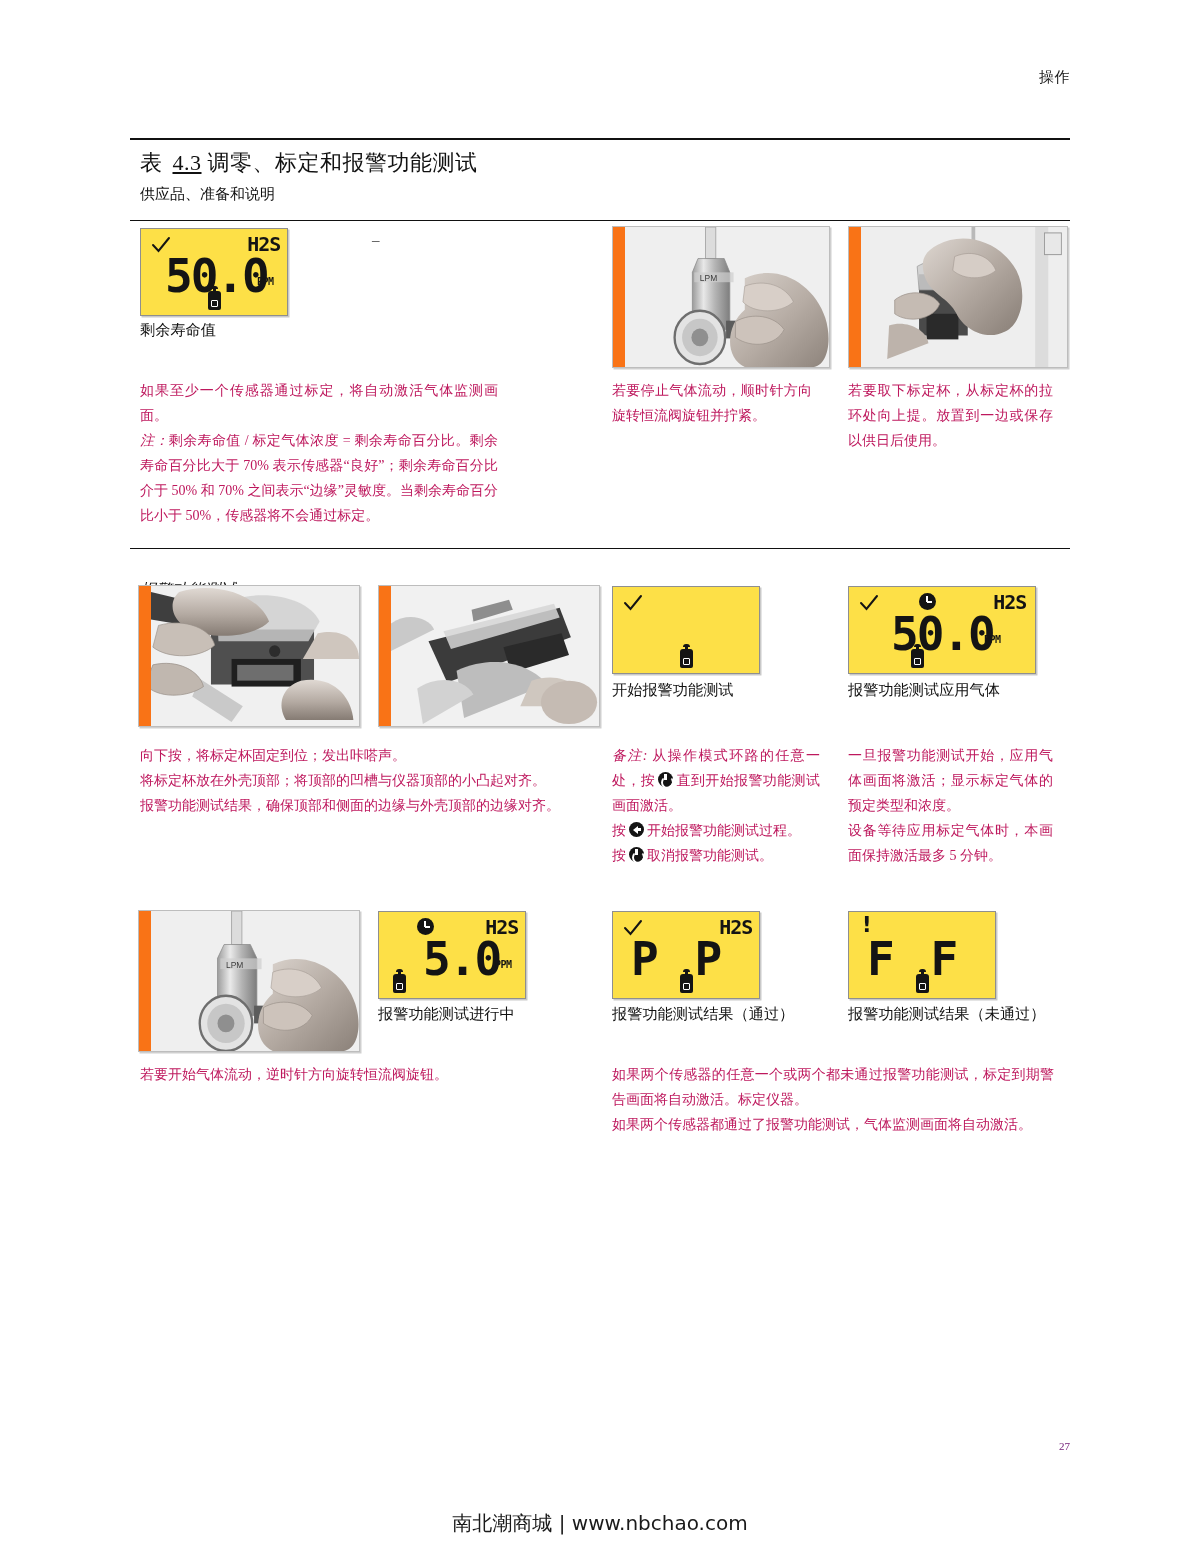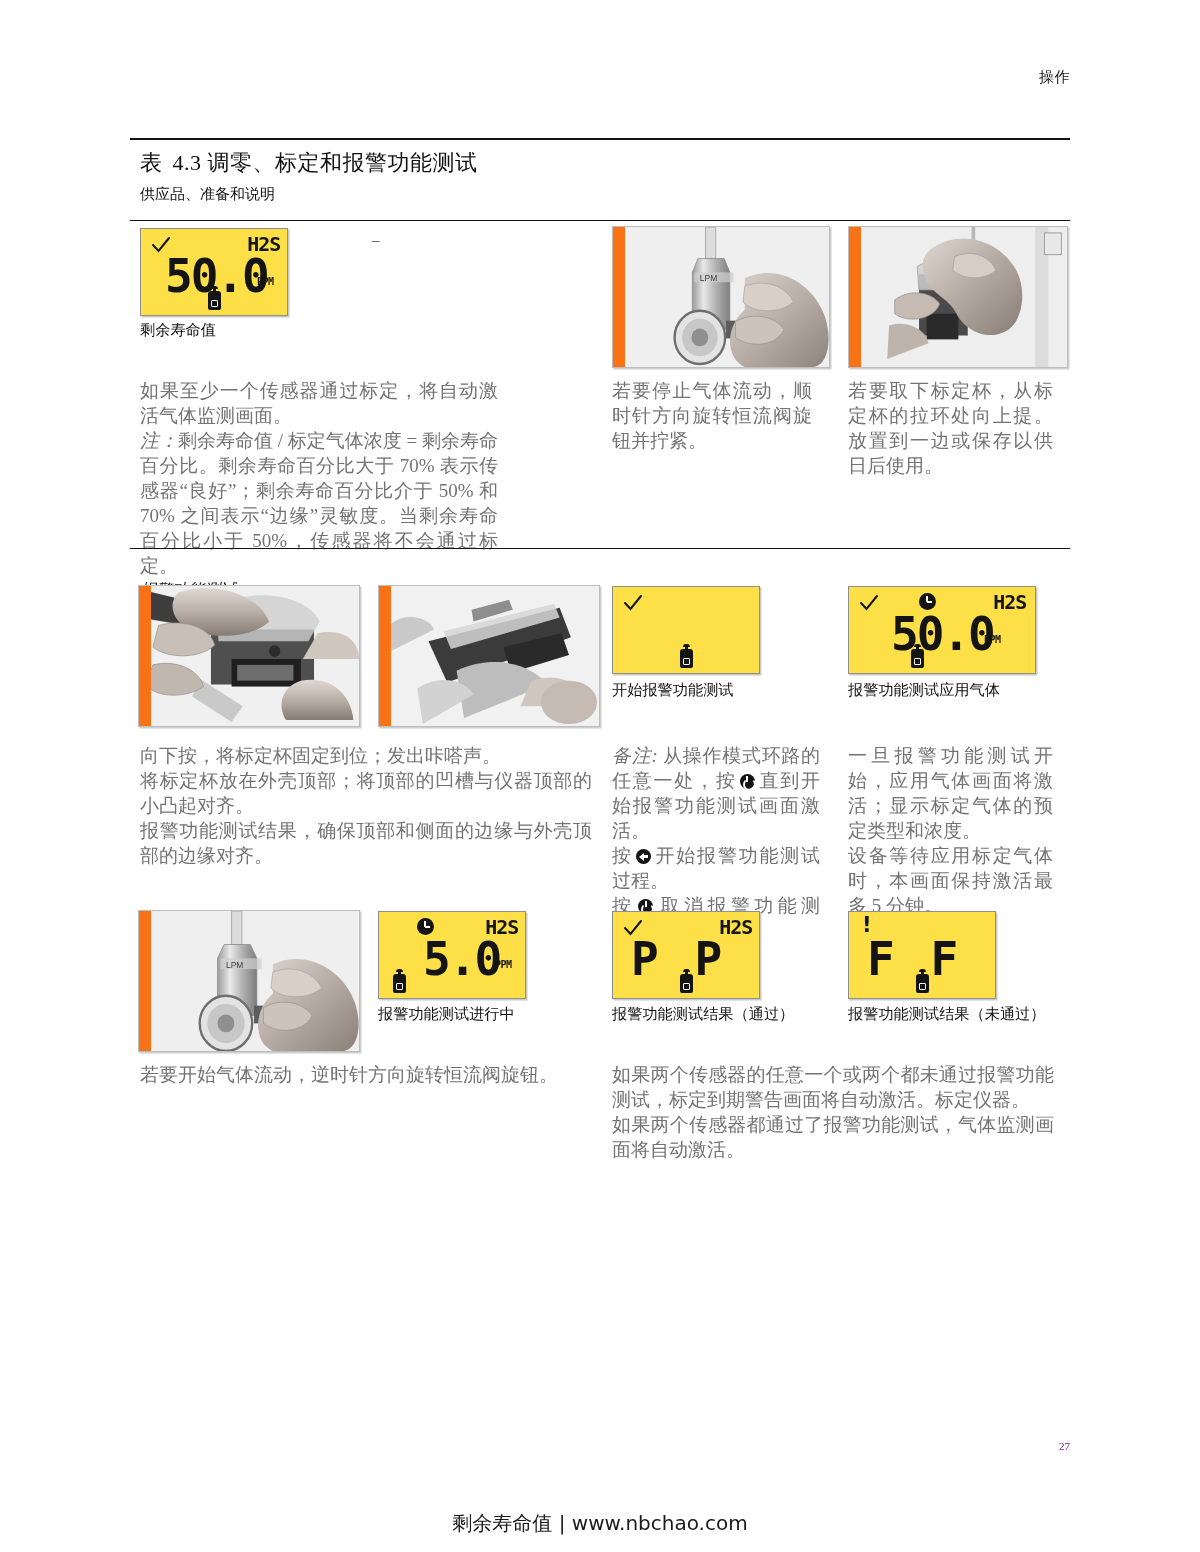--- a/index.html
+++ b/index.html
@@ -29,36 +29,36 @@
   .rule-thin {
     position:absolute; left:130px; width:940px;
     height:1px; background:#111;
   }
 
   
   .table-title {
     position:absolute; left:140px; top:148px;
     font-size:22px; letter-spacing:0.5px; color:#111;
   }
-  .table-title .num { margin:4px 6px 0 10px; }
+  .table-title .num { margin:4px 6px 0 10px;text-decoration:underline; }
   .table-sub {
     position:absolute; left:140px; top:185px;
     font-size:15px; color:#111;
   }
   .section-italic {
     position:absolute; left:140px; top:557px;
     font-size:16px; font-style:italic; color:#111;margin-top:23px;
   }
 
   
   .txt {
     position:absolute;
-    font-size:19px;
+    font-size:14px;
     line-height:25px;
-    color:#737373;
+    color:#be185d;
     text-align:justify;
   }
   .txt p { margin:0; }
   .txt i { font-style:italic; }
 
   
   .lcd {
     position:absolute;
     background:#fde047;
     border:1.6px solid #8f8f8f;
@@ -465,15 +465,15 @@
   <div class="lcd-cap" style="left:848px; top:1004px;">报警功能测试结果（未通过）</div>
 
   <div class="txt" style="left:140px; top:1062px; width:452px;">若要开始气体流动，逆时针方向旋转恒流阀旋钮。</div>
 
   <div class="txt" style="left:612px; top:1062px; width:442px;">
     <p>如果两个传感器的任意一个或两个都未通过报警功能测试，标定到期警告画面将自动激活。标定仪器。</p>
     <p>如果两个传感器都通过了报警功能测试，气体监测画面将自动激活。</p>
   </div>
 
   <div class="page-number">27</div>
-  <div class="site-footer">剩余寿命值 | www.nbchao.com</div>
+  <div class="site-footer">南北潮商城 | www.nbchao.com</div>
 
 </div>
 
 </body></html>

